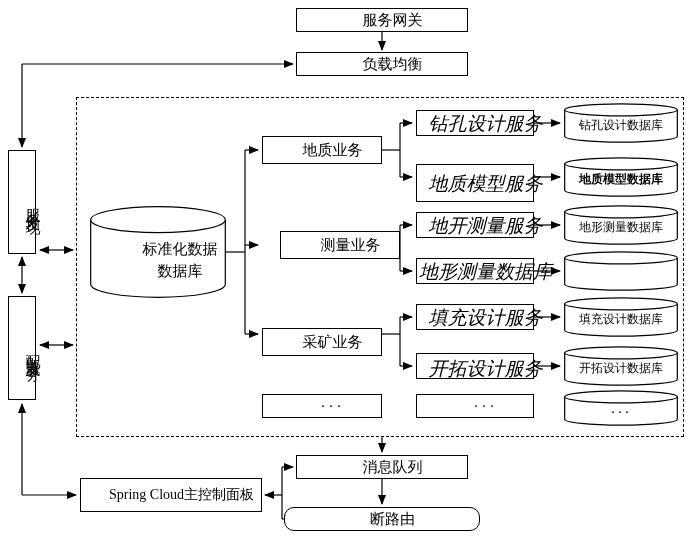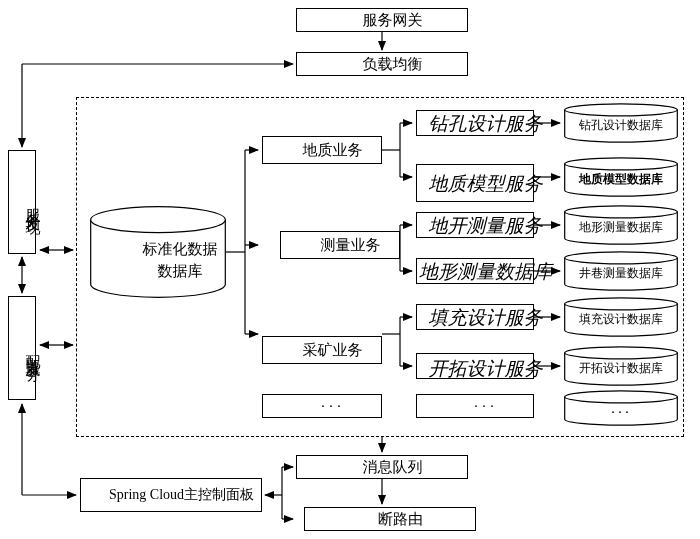--- a/index.html
+++ b/index.html
@@ -150,21 +150,21 @@
   </div>
 
   <div class="node" style="left:262px; top:136px; width:120px; height:28px;">
       <span>地质业务</span>
     </div>
 
   <div class="node" style="left:262px; top:231px; width:120px; height:28px;margin-left:18px;">
       <span>测量业务</span>
     </div>
 
-  <div class="node" style="left:262px; top:336px; width:120px; height:28px;">
+  <div class="node" style="left:262px; top:328px; width:120px; height:28px;">
       <span>采矿业务</span>
     </div>
 
   <div class="node dots" style="left:262px; top:394px; width:120px; height:24px;">
       <span>···</span>
     </div>
 
   <div class="node svc" style="left:416px; top:110px; width:118px; height:26px;">
       <span>钻孔设计服务</span>
     </div>
@@ -223,21 +223,20 @@
     <div class="lbl">地形测量数据库</div>
   </div>
 
   <div class="cyl cyl-small" style="left:564px; top:251px; width:114px; height:40px;">
     <svg width="114" height="40" viewBox="0 0 114 40">
       <g fill="#fff" stroke="#000" stroke-width="1.2">
         <path d="M0.7,6.8 L0.7,33.2 A56.3,6 0 0 0 113.3,33.2 L113.3,6.8"></path>
         <ellipse cx="57" cy="6.8" rx="56.3" ry="6"></ellipse>
       </g>
     </svg>
-    <div class="lbl">井巷测量数据库</div>
   </div>
 
   <div class="cyl cyl-small" style="left:564px; top:297px; width:114px; height:40px;">
     <svg width="114" height="40" viewBox="0 0 114 40">
       <g fill="#fff" stroke="#000" stroke-width="1.2">
         <path d="M0.7,6.8 L0.7,33.2 A56.3,6 0 0 0 113.3,33.2 L113.3,6.8"></path>
         <ellipse cx="57" cy="6.8" rx="56.3" ry="6"></ellipse>
       </g>
     </svg>
     <div class="lbl">填充设计数据库</div>
@@ -264,17 +263,17 @@
   </div>
 
   <div class="node" style="left:296px; top:455px; width:172px; height:24px;">
       <span>消息队列</span>
     </div>
 
   <div class="node panel" style="left:80px; top:478px; width:182px; height:34px;">
       <span>Spring Cloud主控制面板</span>
     </div>
 
-  <div class="node" style="left:304px; top:507px; width:172px; height:24px;">
+  <div class="node" style="left:284px; top:507px; width:196px; height:24px;border-radius:10px;">
       <span>断路由</span>
     </div>
 
 </div>
 
 </body></html>

